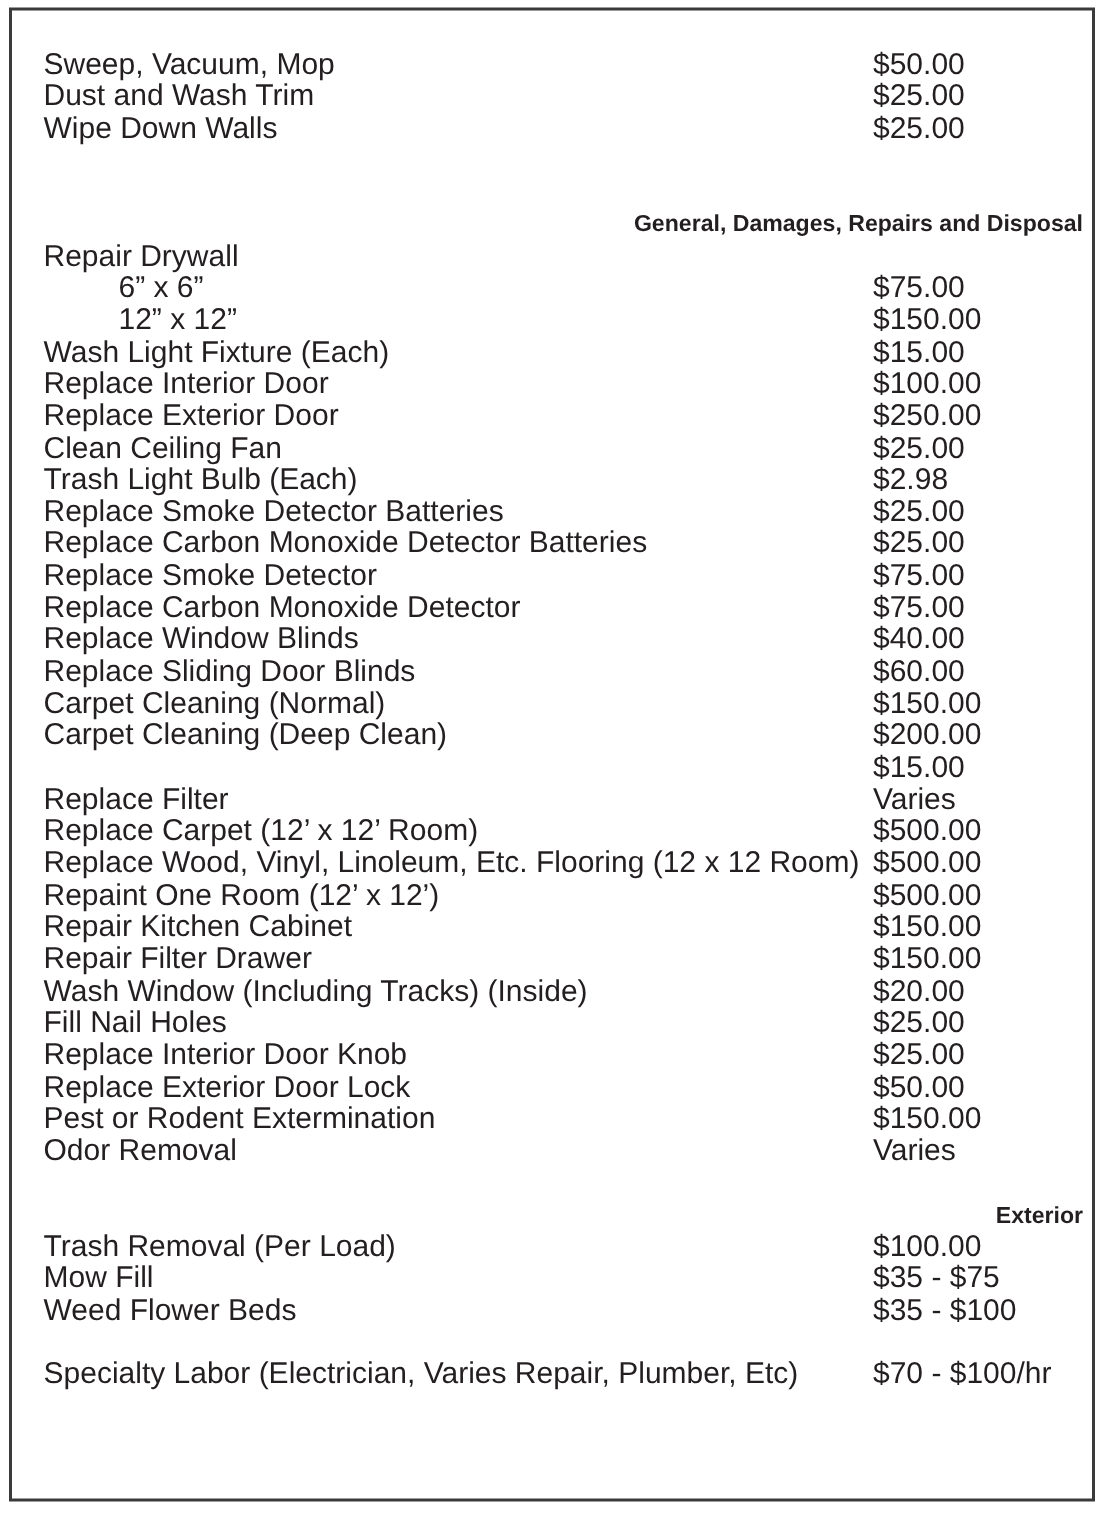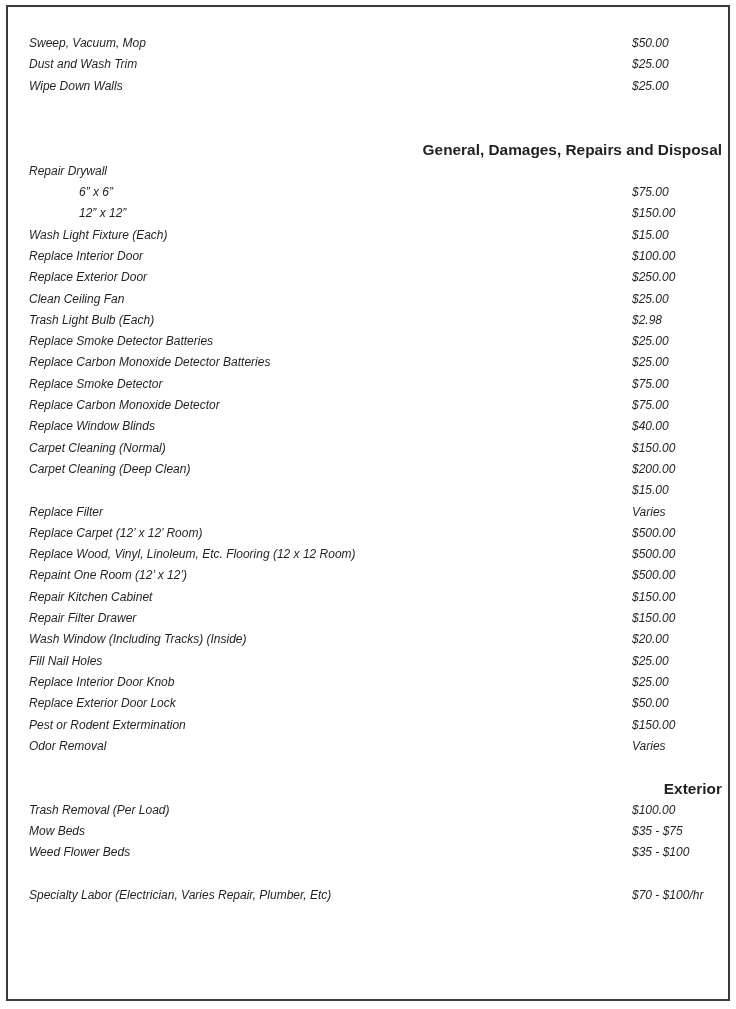--- a/index.html
+++ b/index.html
@@ -35,35 +35,34 @@
     right: 0;
     bottom: 0;
     padding: 26px 0 0 0;
   }
 
   
   .row {
     position: relative;
     height: 21.3px;
     line-height: 21.3px;
-    font-size: 12px;
+    font-size: 20px;
     white-space: nowrap;
-    font-style: italic;
   }
   .row .label {
     position: absolute;
     left: 21px;
     top: 0;
   }
   .row.indent .label {
     left: 71px;
   }
   .row .price {
     position: absolute;
-    left: 624px;
+    left: 574px;
     top: 0;
     text-align: center;
   }
 
   .section-heading {
     position: relative;
     height: 21.3px;
     line-height: 21.3px;
     font-size: 15.4px;
     font-weight: bold;
@@ -143,20 +142,24 @@
       </div>
       <div class="row">
         <span class="label">Replace Carbon Monoxide Detector</span>
         <span class="price">$75.00</span>
       </div>
       <div class="row">
         <span class="label">Replace Window Blinds</span>
         <span class="price">$40.00</span>
       </div>
       <div class="row">
+        <span class="label">Replace Sliding Door Blinds</span>
+        <span class="price">$60.00</span>
+      </div>
+      <div class="row">
         <span class="label">Carpet Cleaning (Normal)</span>
         <span class="price">$150.00</span>
       </div>
       <div class="row">
         <span class="label">Carpet Cleaning (Deep Clean)</span>
         <span class="price">$200.00</span>
       </div>
       <div class="row">
         <span class="price">$15.00</span>
       </div>
@@ -208,21 +211,21 @@
         <span class="label">Odor Removal</span>
         <span class="price">Varies</span>
       </div>
       <div class="spacer-1"></div>
       <div class="section-heading"><span class="heading-text">Exterior</span></div>
       <div class="row">
         <span class="label">Trash Removal (Per Load)</span>
         <span class="price">$100.00</span>
       </div>
       <div class="row">
-        <span class="label">Mow Beds</span>
+        <span class="label">Mow Fill</span>
         <span class="price">$35 - $75</span>
       </div>
       <div class="row">
         <span class="label">Weed Flower Beds</span>
         <span class="price">$35 - $100</span>
       </div>
       <div class="spacer-1"></div>
       <div class="row">
         <span class="label">Specialty Labor (Electrician, Varies Repair, Plumber, Etc)</span>
         <span class="price">$70 - $100/hr</span>

